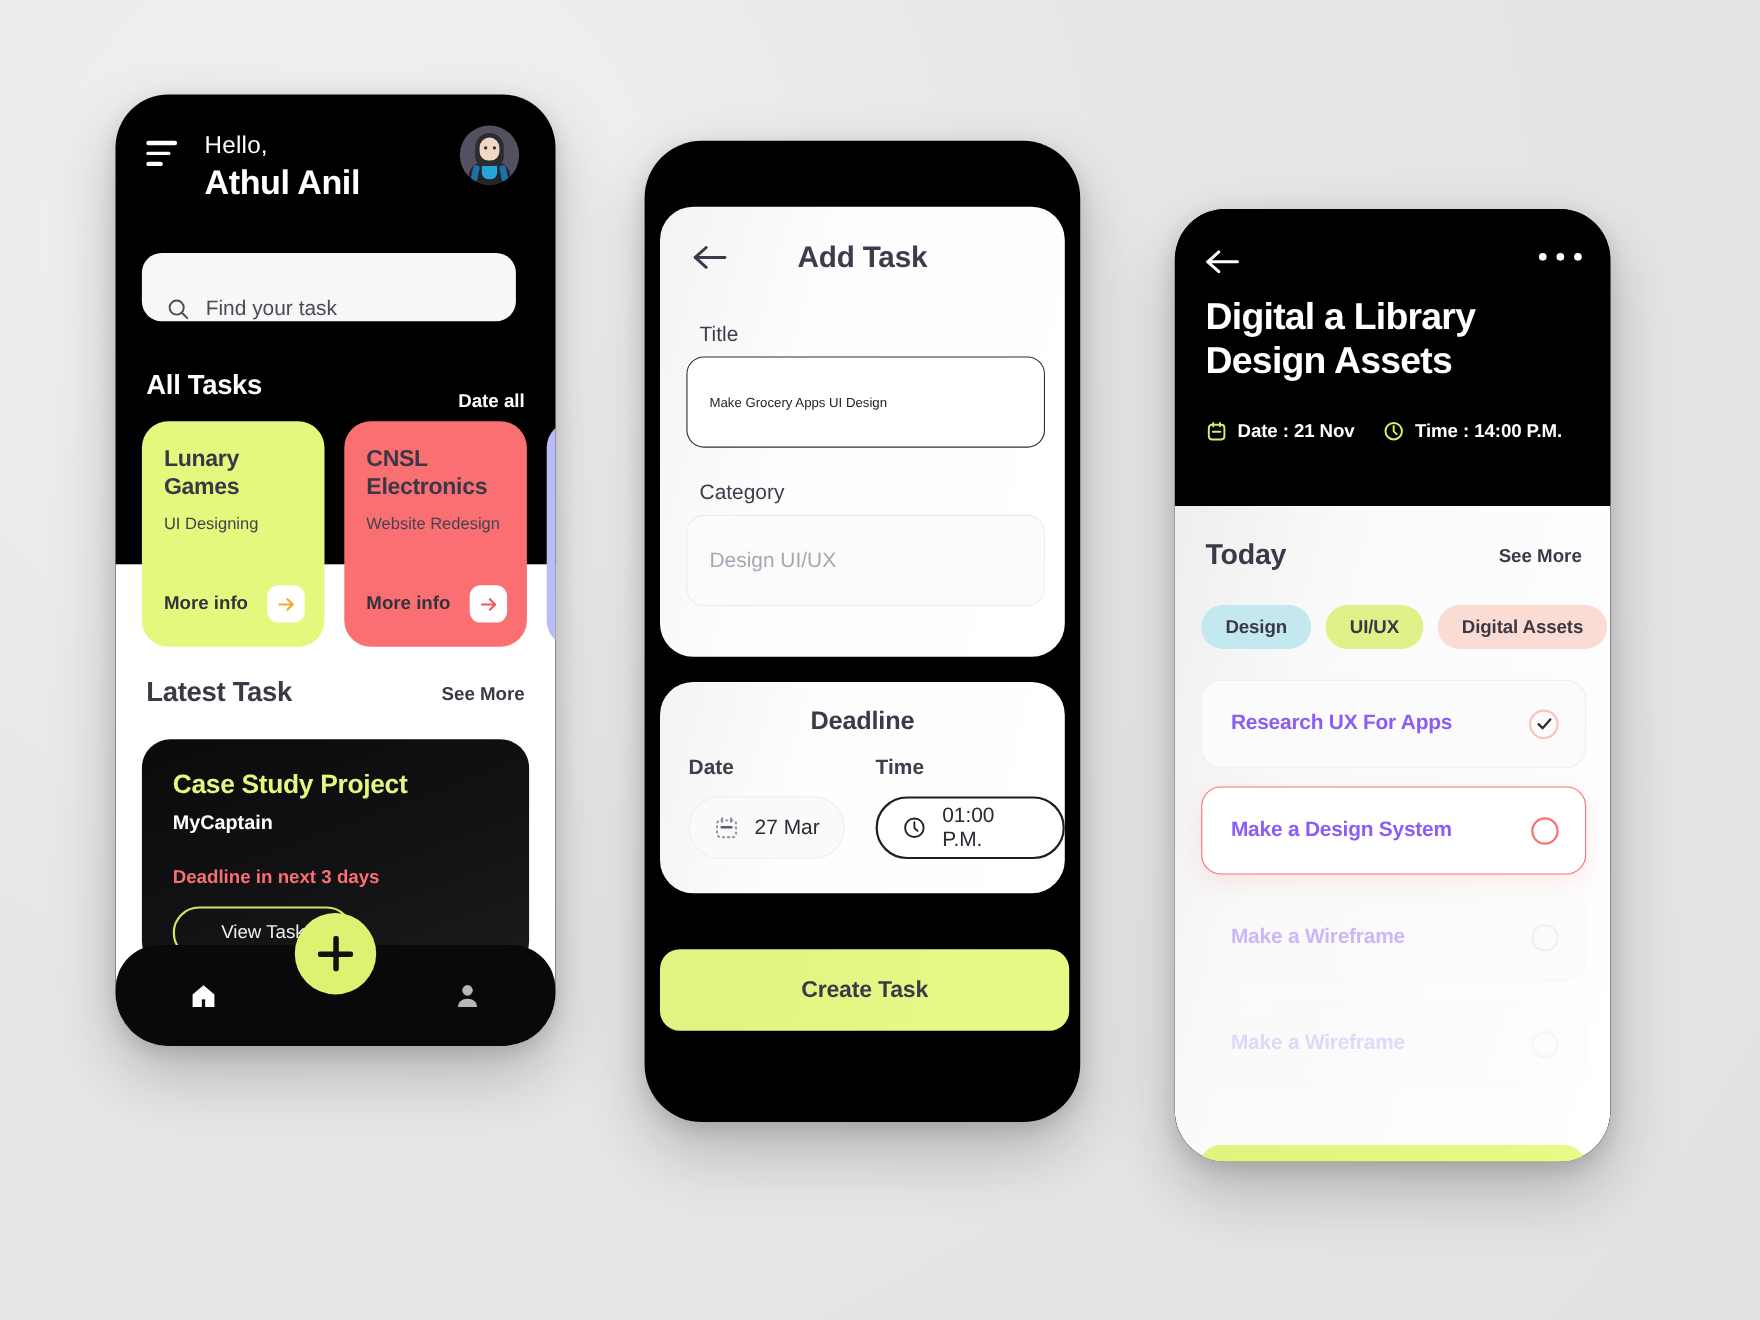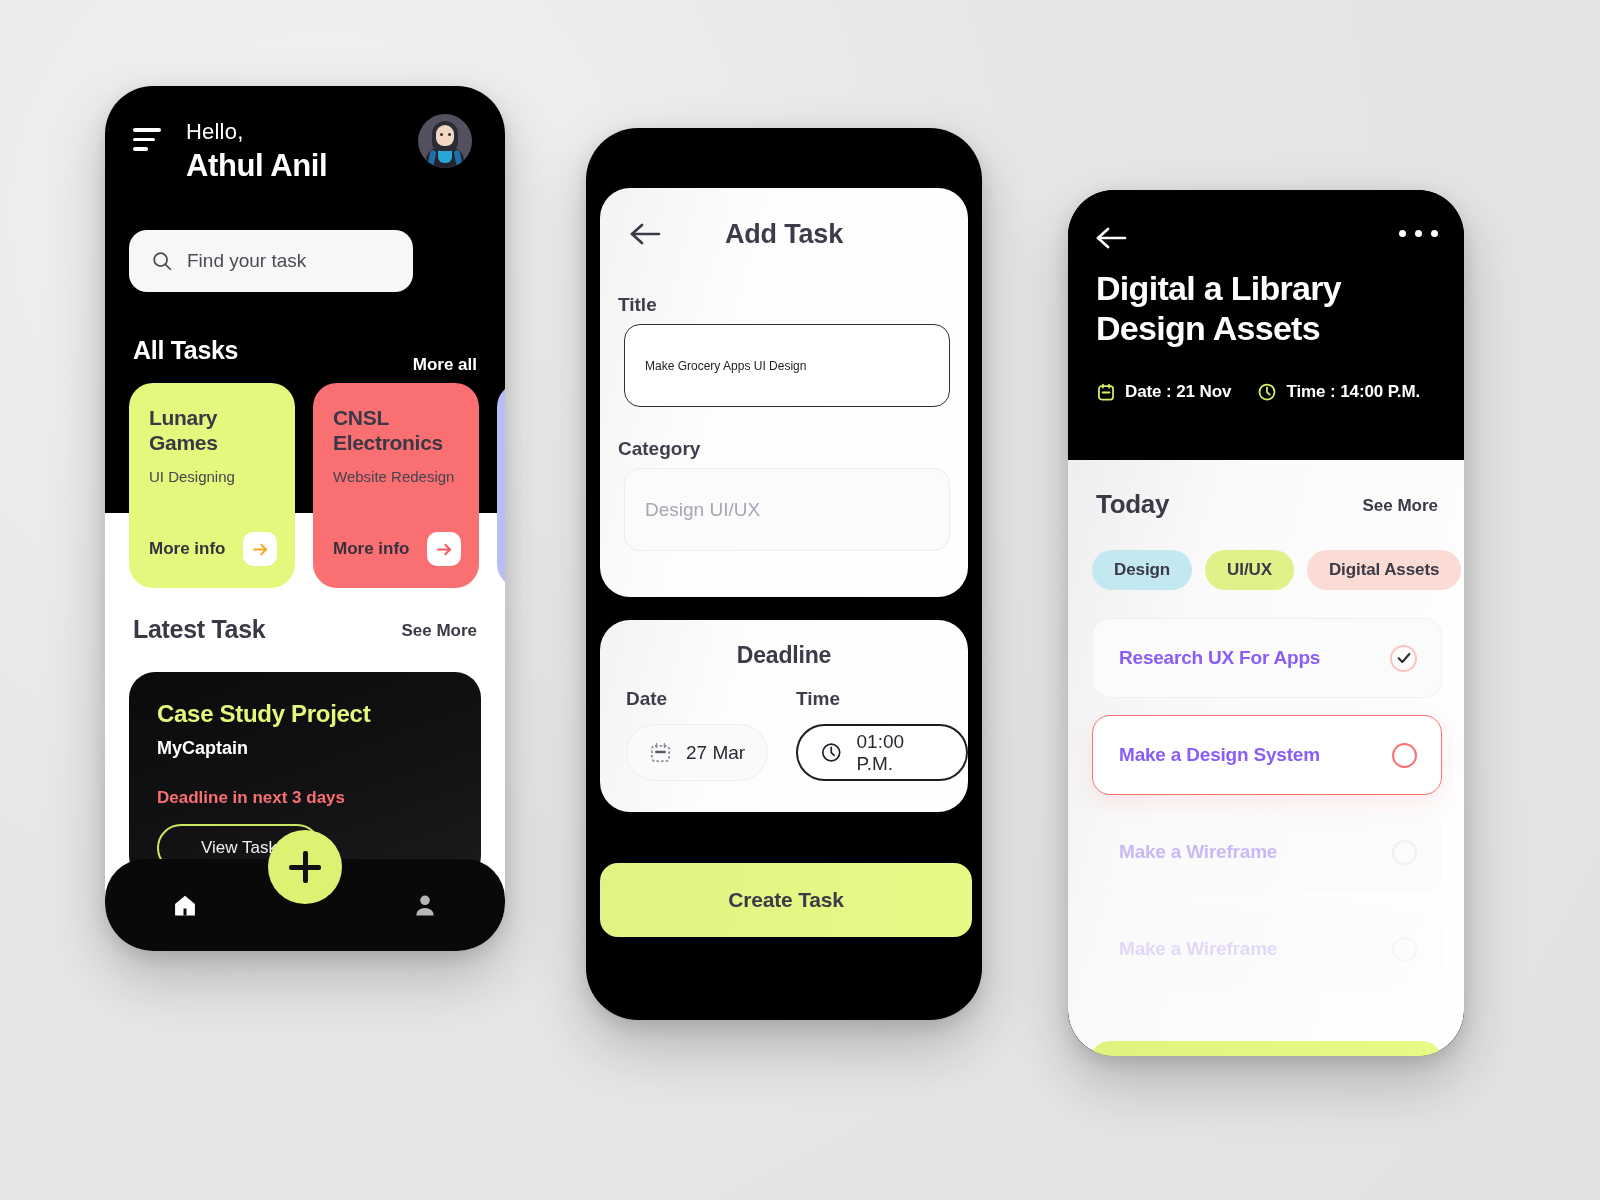--- a/index.html
+++ b/index.html
@@ -69,22 +69,22 @@
   .av-body { position:absolute; left:8px; top:33px; width:38px; height:24px;
              border-radius:14px 14px 0 0; background:#23232b; }
   .av-shirt{ position:absolute; left:20px; top:33px; width:14px; height:16px;
              background:#27a5d6; border-radius:0 0 6px 6px;}
   .av-side1{ position:absolute; left:11px; top:36px; width:6px; height:16px;
              background:#1e6fa8; border-radius:4px; transform:rotate(12deg);}
   .av-side2{ position:absolute; left:37px; top:36px; width:6px; height:16px;
              background:#1e6fa8; border-radius:4px; transform:rotate(-12deg);}
 
   .searchbar {
-    position: absolute; left: 24px; top: 144px; width: 284px; height: 62px;
-    background: #f7f7f8; border-radius: 18px; display: flex; align-items: center;
+    position: absolute; left: 24px; top: 144px; width: 340px; height: 62px;
+    background: #f7f7f8; border-radius: 18px; display: flex; align-items: flex-end;
     padding-left: 22px;
   }
   .search-ico { width: 22px; height: 22px; margin-right: 14px; flex: none; }
   .search-txt { font-size: 19px; color: #4b4b55; }
 
   .p1-sechead {
     position: absolute; left: 28px; top: 250px;
     font-size: 25px; font-weight: 700; color: #fff; letter-spacing: -.3px;
   }
   .p1-viewall {
@@ -171,21 +171,21 @@
     border-radius: 30px;
   }
   #p2-card1 { top: 60px; height: 409px; }
   #p2-card2 { top: 492px; height: 192px; }
   .p2-backarrow { position: absolute; left: 30px; top: 34px; width: 32px; height: 24px; }
   .p2-title {
     position: absolute; left: 0; right: 0; top: 31px; text-align: center;
     font-size: 27px; font-weight: 700; color: #3e3c4a; letter-spacing: -.2px;
   }
   .field-label {
-    position: absolute; left: 18px; font-size: 19px; font-weight: 700; color: #3f3d4b;
+    position: absolute; left: 36px; font-size: 19px; font-weight: 400; color: #3f3d4b;
   }
   .field-box {
     position: absolute; left: 24px; width: 326px; height: 83px;
     border-radius: 16px; display: flex; align-items: center; padding-left: 20px;
   }
   .field-box.solid { border: 1.6px solid #2f2d38; background: #fff; }
   .field-box.ghost { border: 1.6px solid #ececef; background: #fbfbfc; }
   .field-val   { font-size: 12px; color: #1d1d22; }
   .field-ph    { font-size: 19px; color: #a9a5b3; }
 
@@ -291,21 +291,21 @@
       <div class="av-side1"></div>
       <div class="av-side2"></div>
       <div class="av-shirt"></div>
       <div class="av-hair"></div>
       <div class="av-face"></div>
       <div class="av-eyeL"></div>
       <div class="av-eyeR"></div>
     </div>
 
     <div class="p1-sechead">All Tasks</div>
-    <div class="p1-viewall">More all</div>
+    <div class="p1-viewall">Date all</div>
   </div>
 
   <div class="searchbar">
     <svg class="search-ico" viewBox="0 0 24 24" fill="none">
       <circle cx="10.5" cy="10.5" r="7" stroke="#4b4b55" stroke-width="1.9"></circle>
       <line x1="15.6" y1="15.6" x2="21" y2="21" stroke="#4b4b55" stroke-width="1.9" stroke-linecap="round"></line>
     </svg>
     <span class="search-txt">Find your task</span>
   </div>
 

